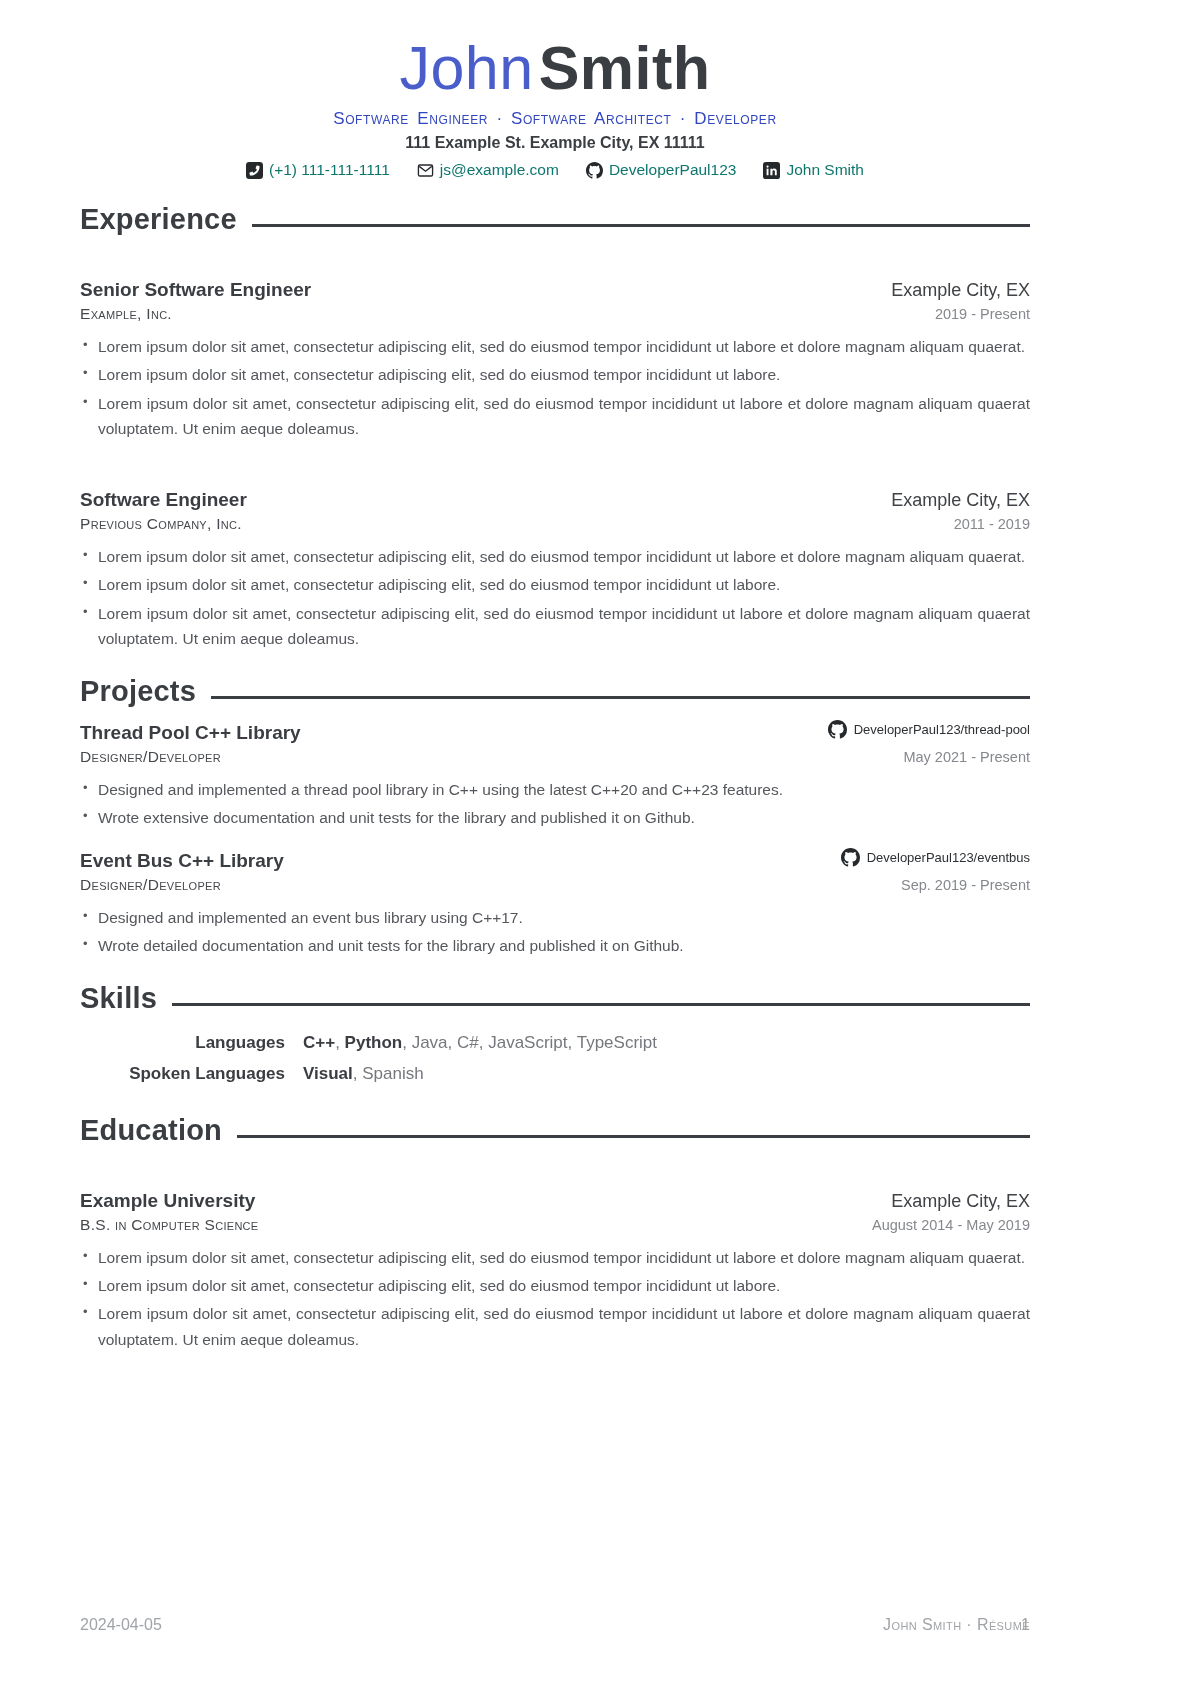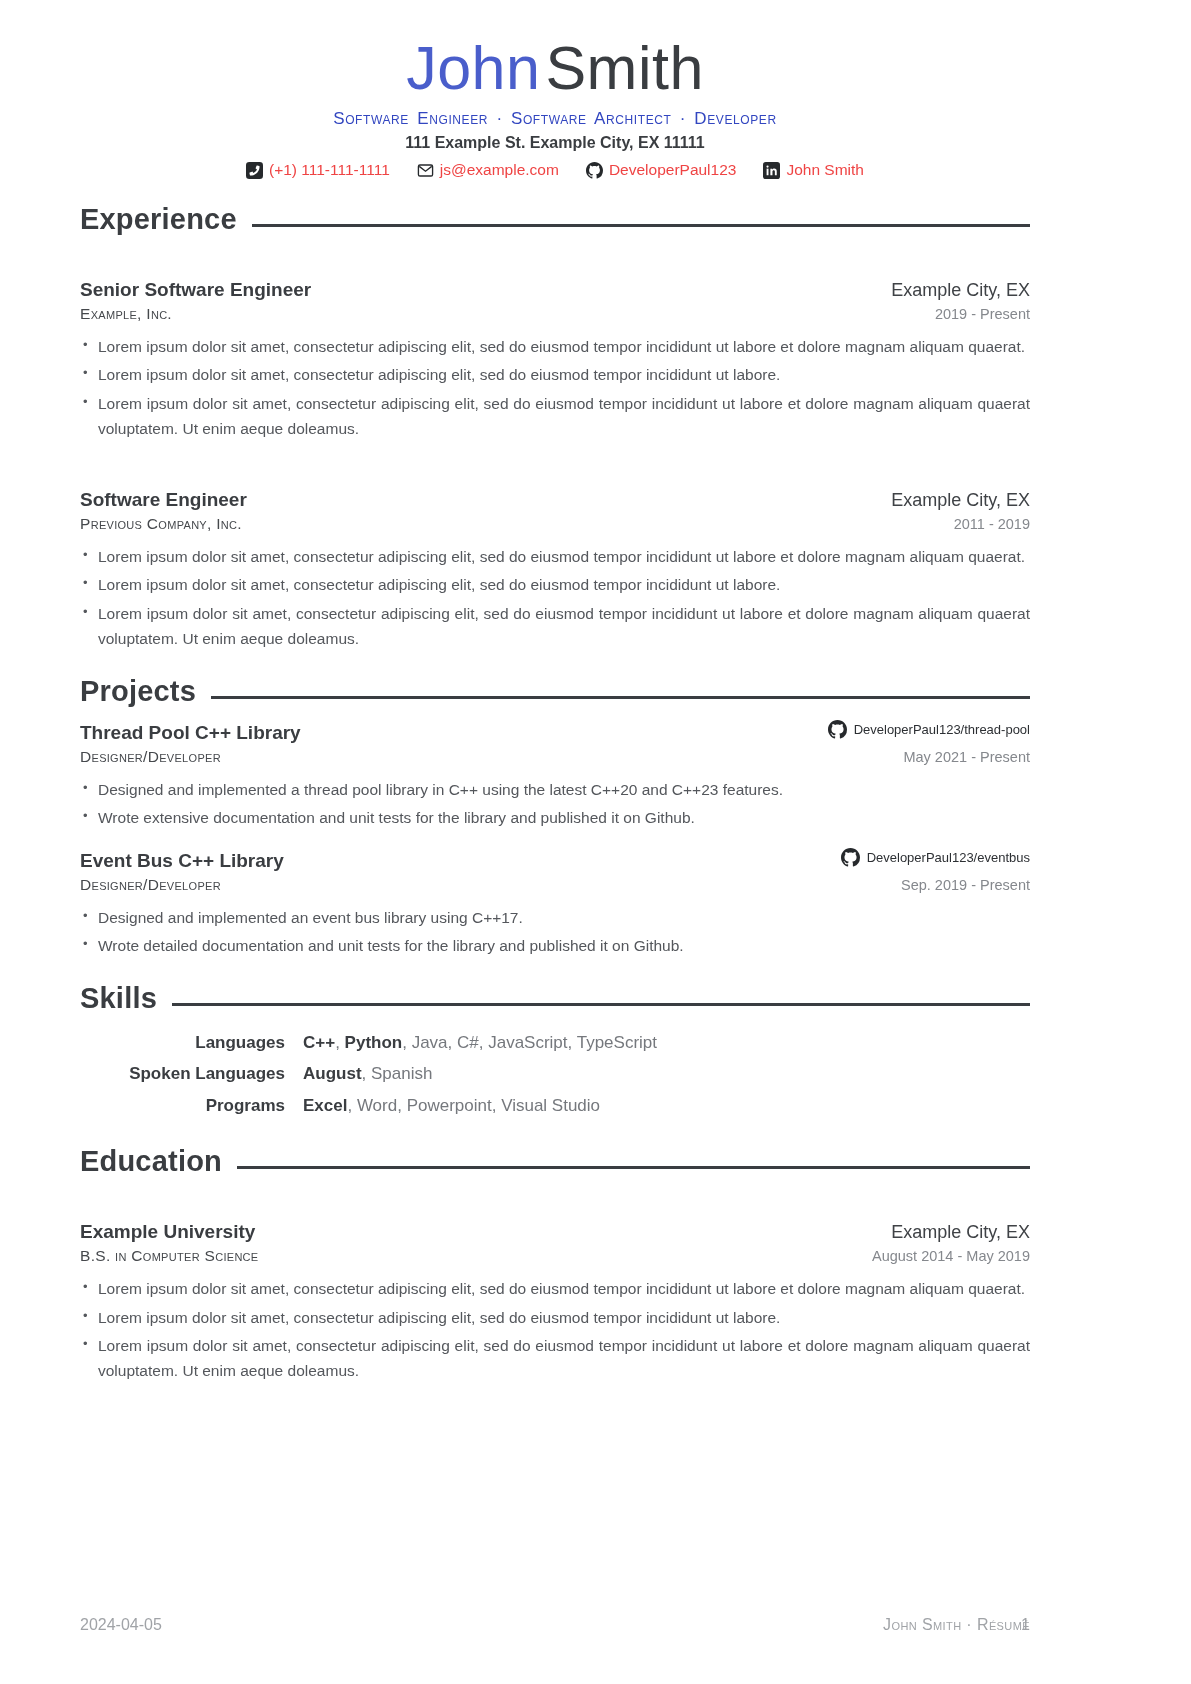--- a/index.html
+++ b/index.html
@@ -8,29 +8,29 @@
     width:1191px; height:1684px; position:relative; overflow:hidden;
     font-family:"Liberation Sans","DejaVu Sans",sans-serif;
     color:var(--ink,#3a3d41);
   }
   .page { position:absolute; left:80px; top:0; width:950px; }
 
   
   .hdr { text-align:center; padding-top:36px; }
   .name { font-size:61px; line-height:1.05; letter-spacing:.5px; }
   .name .first { color:var(--accent-light,#4a5ecb); font-weight:300; }
-  .name .last  { color:var(--ink,#3a3d41); font-weight:400; margin-left:5px; }
+  .name .last  { color:var(--ink,#3a3d41); font-weight:700; margin-left:5px; }
   .tagline {
     margin-top:9px; font-size:17px; color:var(--accent,#3246c0);
     font-variant:small-caps; letter-spacing:.6px; word-spacing:3px;
   }
   .address { margin-top:5px; font-size:16px; font-weight:700; color:var(--ink,#3a3d41); }
   .contact {
     margin-top:9px; display:flex; justify-content:center; align-items:center; gap:27px;
-    font-size:15.5px; color:#ef4444;
+    font-size:15.5px; color:#0f766e;
   }
   .citem { display:inline-flex; align-items:center; gap:6px; }
   .cicon { width:17px; height:17px; display:inline-block; flex:0 0 auto; }
 
   
   .section { margin-top:24px; }
   .shead { display:flex; align-items:center; margin-bottom:12px; }
   .shead h2 { font-size:29px; font-weight:700; color:var(--ink,#3a3d41); letter-spacing:.2px; white-space:nowrap; }
   .shead .rule { flex:1; height:3px; background:var(--ink,#3a3d41); margin-left:15px; margin-top:12px; }
 
@@ -202,25 +202,21 @@
       <h2>Skills</h2>
       <div class="rule"></div>
     </div>
     <div class="skills-grid" id="skills-rows">
         <div class="skill-row">
     <span class="skill-label">Languages</span>
     <span class="skill-value"><b>C++</b><span>, </span><b>Python</b><span>, Java, C#, JavaScript, TypeScript</span></span>
   </div>
         <div class="skill-row">
     <span class="skill-label">Spoken Languages</span>
-    <span class="skill-value"><b>August</b><span>, Spanish</span></span>
-  </div>
-        <div class="skill-row">
-    <span class="skill-label">Programs</span>
-    <span class="skill-value"><b>Excel</b><span>, Word, Powerpoint, Visual Studio</span></span>
+    <span class="skill-value"><b>Visual</b><span>, Spanish</span></span>
   </div>
       </div>
   </section>
 
   <section class="section">
     <div class="shead">
       <h2>Education</h2>
       <div class="rule"></div>
     </div>
     <div id="education-entries">

